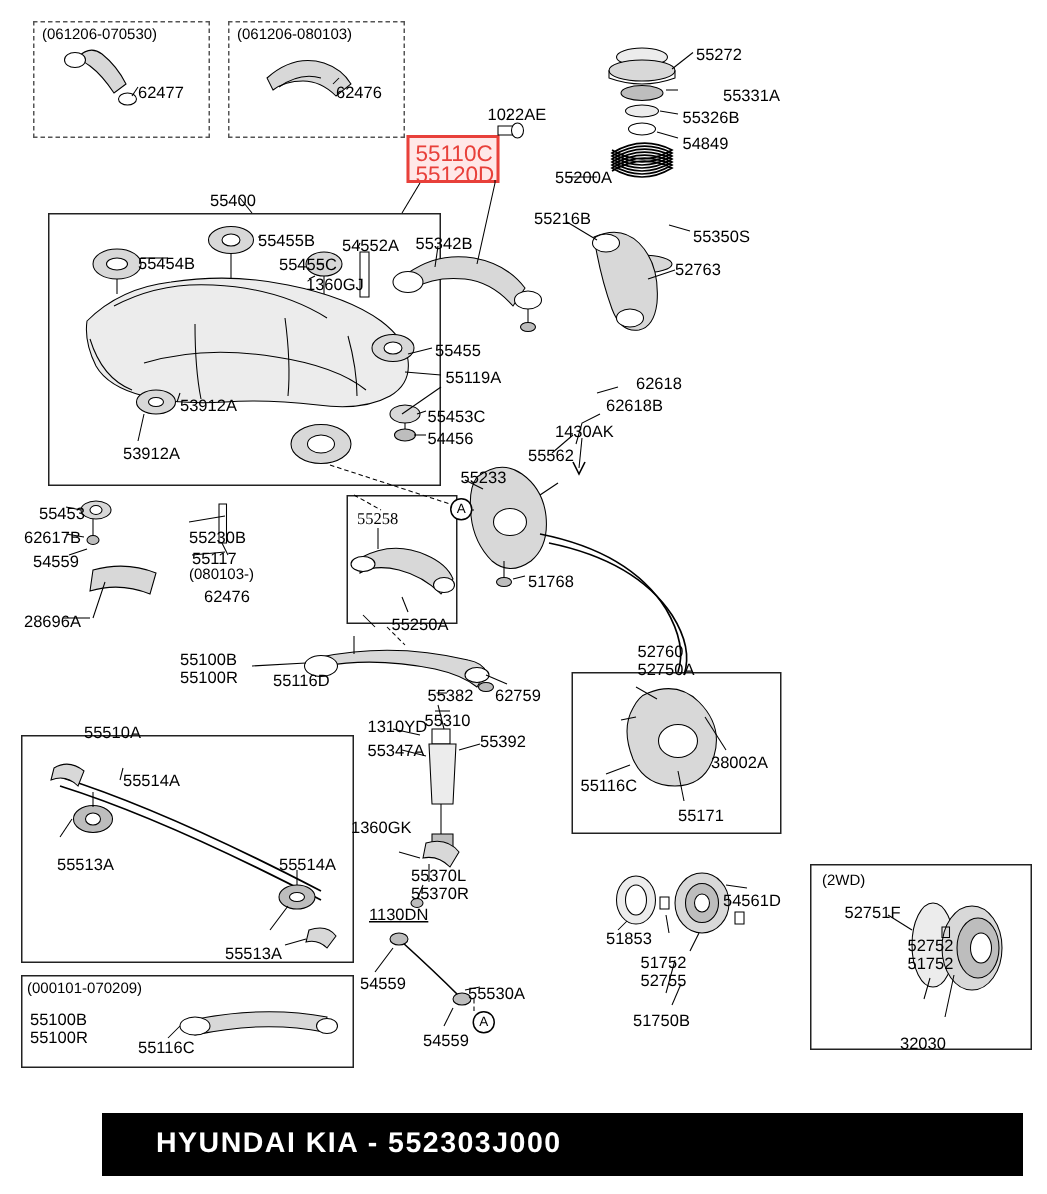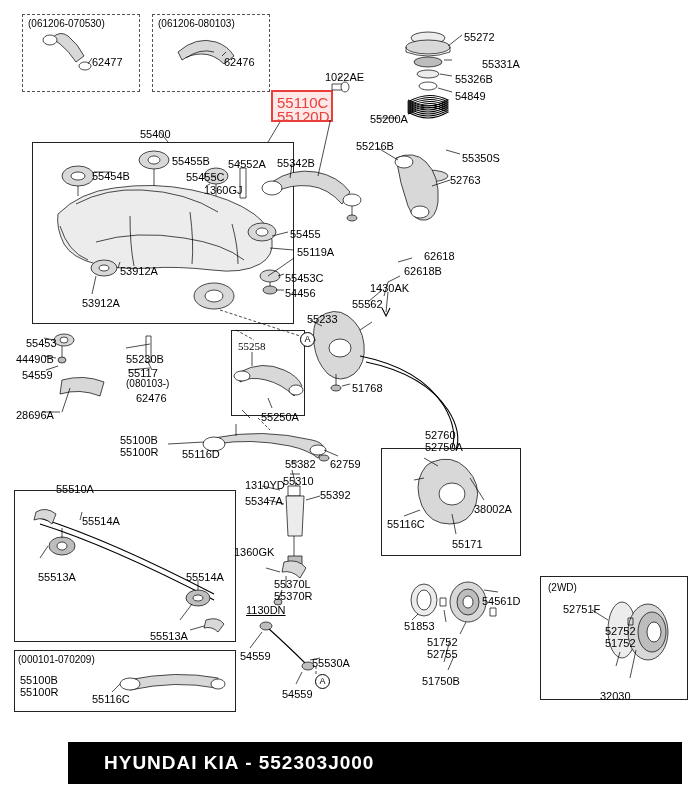--- a/index.html
+++ b/index.html
@@ -382,21 +382,21 @@
       <div class="lbl" style="left: 120px; top: 265px;">53912A</div>
       <div class="lbl" style="left: 285px; top: 272px;">55453C</div>
       <div class="lbl" style="left: 285px; top: 287px;">54456</div>
       <div class="lbl" style="left: 82px; top: 297px;">53912A</div>
       <div class="lbl" style="left: 404px; top: 250px; margin-left: 20px;">62618</div>
       <div class="lbl" style="left: 404px; top: 265px;">62618B</div>
       <div class="lbl" style="left: 370px; top: 282px;">1430AK</div>
       <div class="lbl" style="left: 352px; top: 298px;">55562</div>
       <div class="lbl" style="left: 277px; top: 313px; margin-left: 30px;">55233</div>
       <div class="lbl" style="left: 26px; top: 337px;">55453</div>
-      <div class="lbl" style="left: 16px; top: 353px;">44490B</div>
+      <div class="lbl" style="left: 16px; top: 353px;">62617B</div>
       <div class="lbl" style="left: 126px; top: 353px;">55230B</div>
       <div class="lbl" style="left: 22px; top: 369px;">54559</div>
       <div class="lbl" style="left: 128px; top: 367px;">55117</div>
       <div class="lbl" style="left: 238px; top: 340px; font-family: Liberation Serif, serif;">55258</div>
       <div class="lbl" style="left: 136px; top: 392px;">62476</div>
       <div class="lbl" style="left: 352px; top: 382px;">51768</div>
       <div class="lbl" style="left: 16px; top: 409px;">28696A</div>
       <div class="lbl" style="left: 261px; top: 411px;">55250A</div>
       <div class="lbl" style="left: 425px; top: 429px;">52760</div>
       <div class="lbl" style="left: 425px; top: 441px;">52750A</div>

